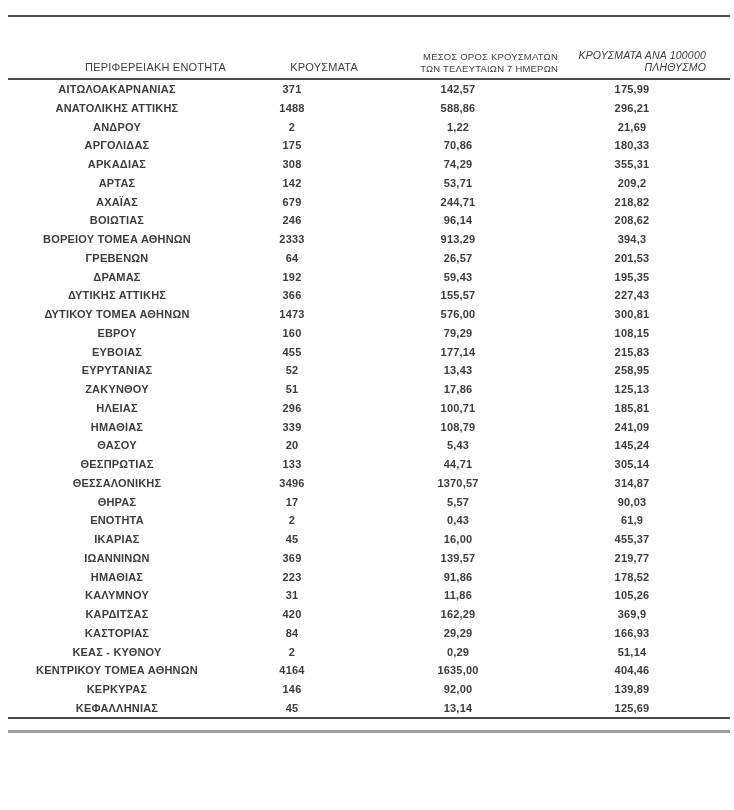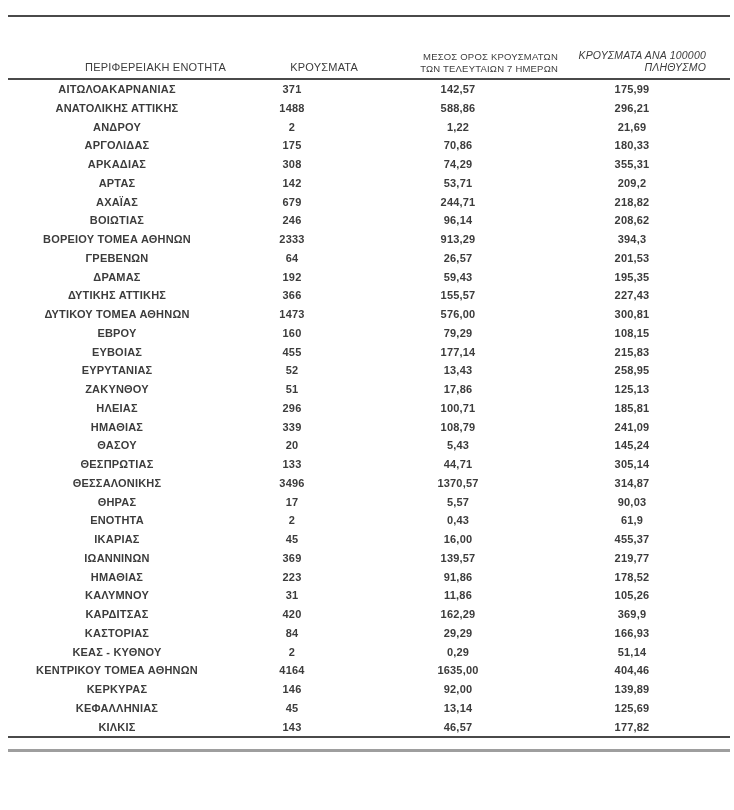--- a/index.html
+++ b/index.html
@@ -277,22 +277,16 @@
           <div class="cell c2">146</div>
           <div class="cell c3">92,00</div>
           <div class="cell c4">139,89</div>
         </div>
         <div class="trow">
           <div class="cell c1">ΚΕΦΑΛΛΗΝΙΑΣ</div>
           <div class="cell c2">45</div>
           <div class="cell c3">13,14</div>
           <div class="cell c4">125,69</div>
         </div>
-        <div class="trow">
-          <div class="cell c1">ΚΙΛΚΙΣ</div>
-          <div class="cell c2">143</div>
-          <div class="cell c3">46,57</div>
-          <div class="cell c4">177,82</div>
-        </div>
       </div>
     <div class="bottom-divider"></div>
   </div>
 </div>
 
 </body></html>

